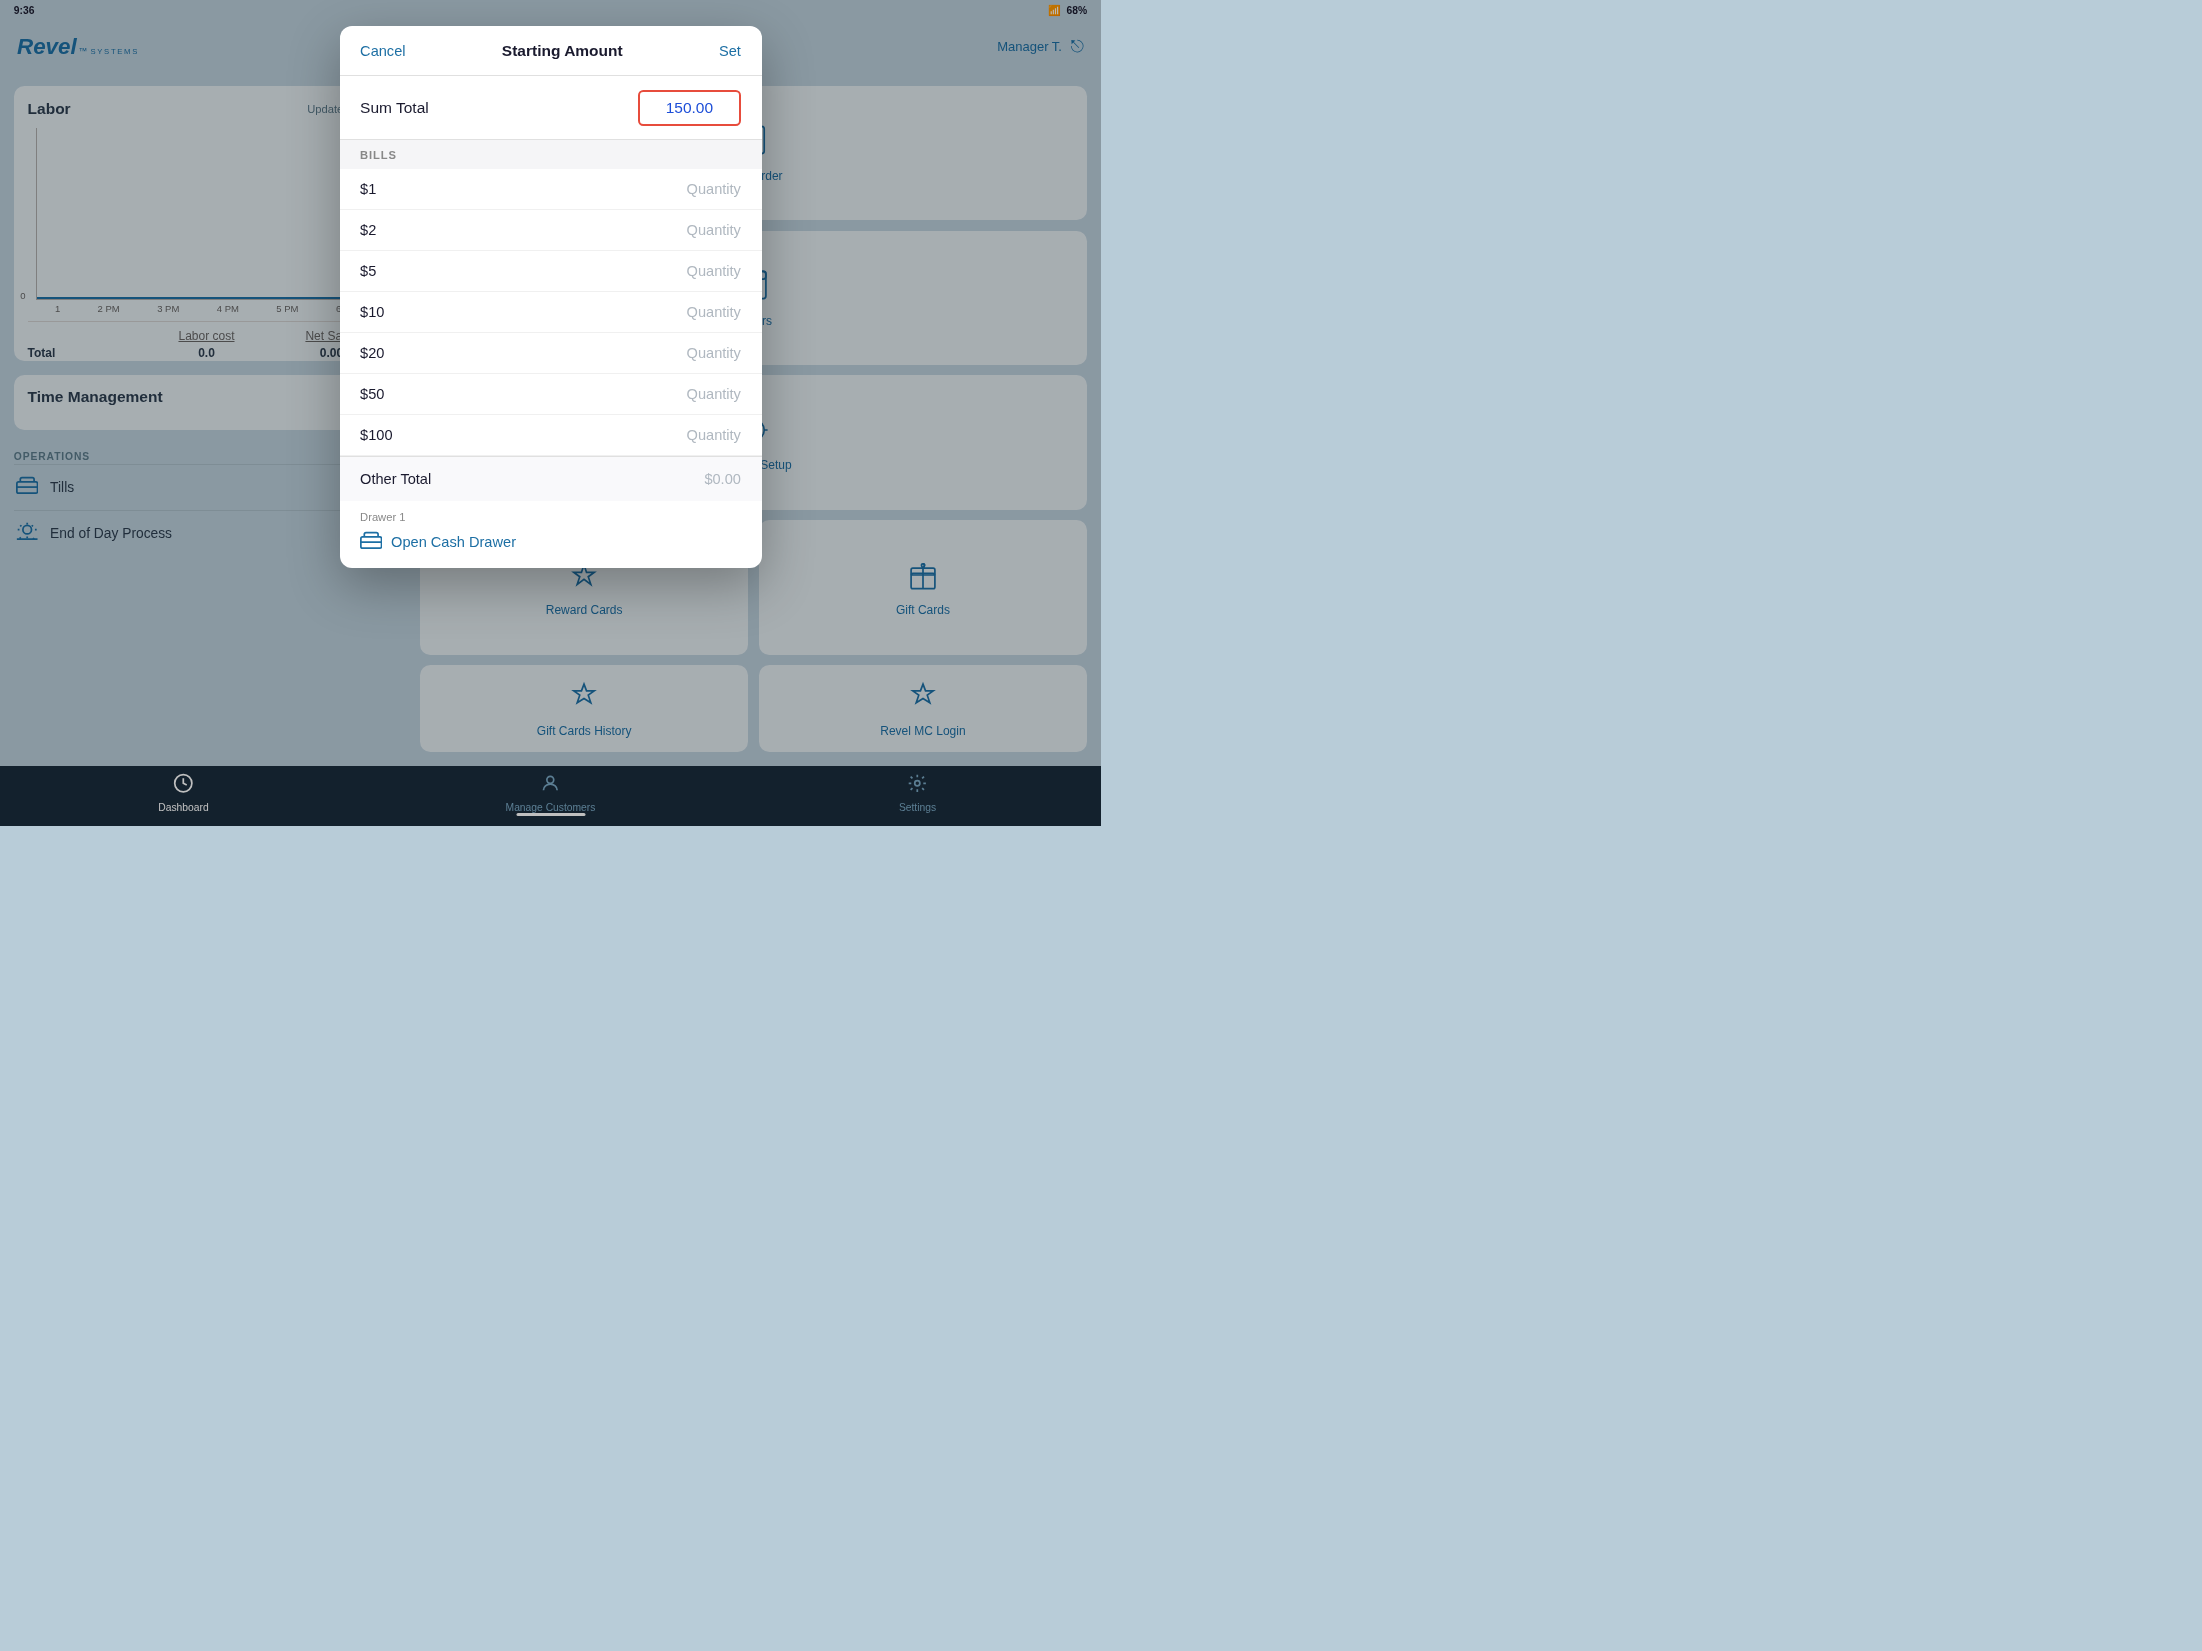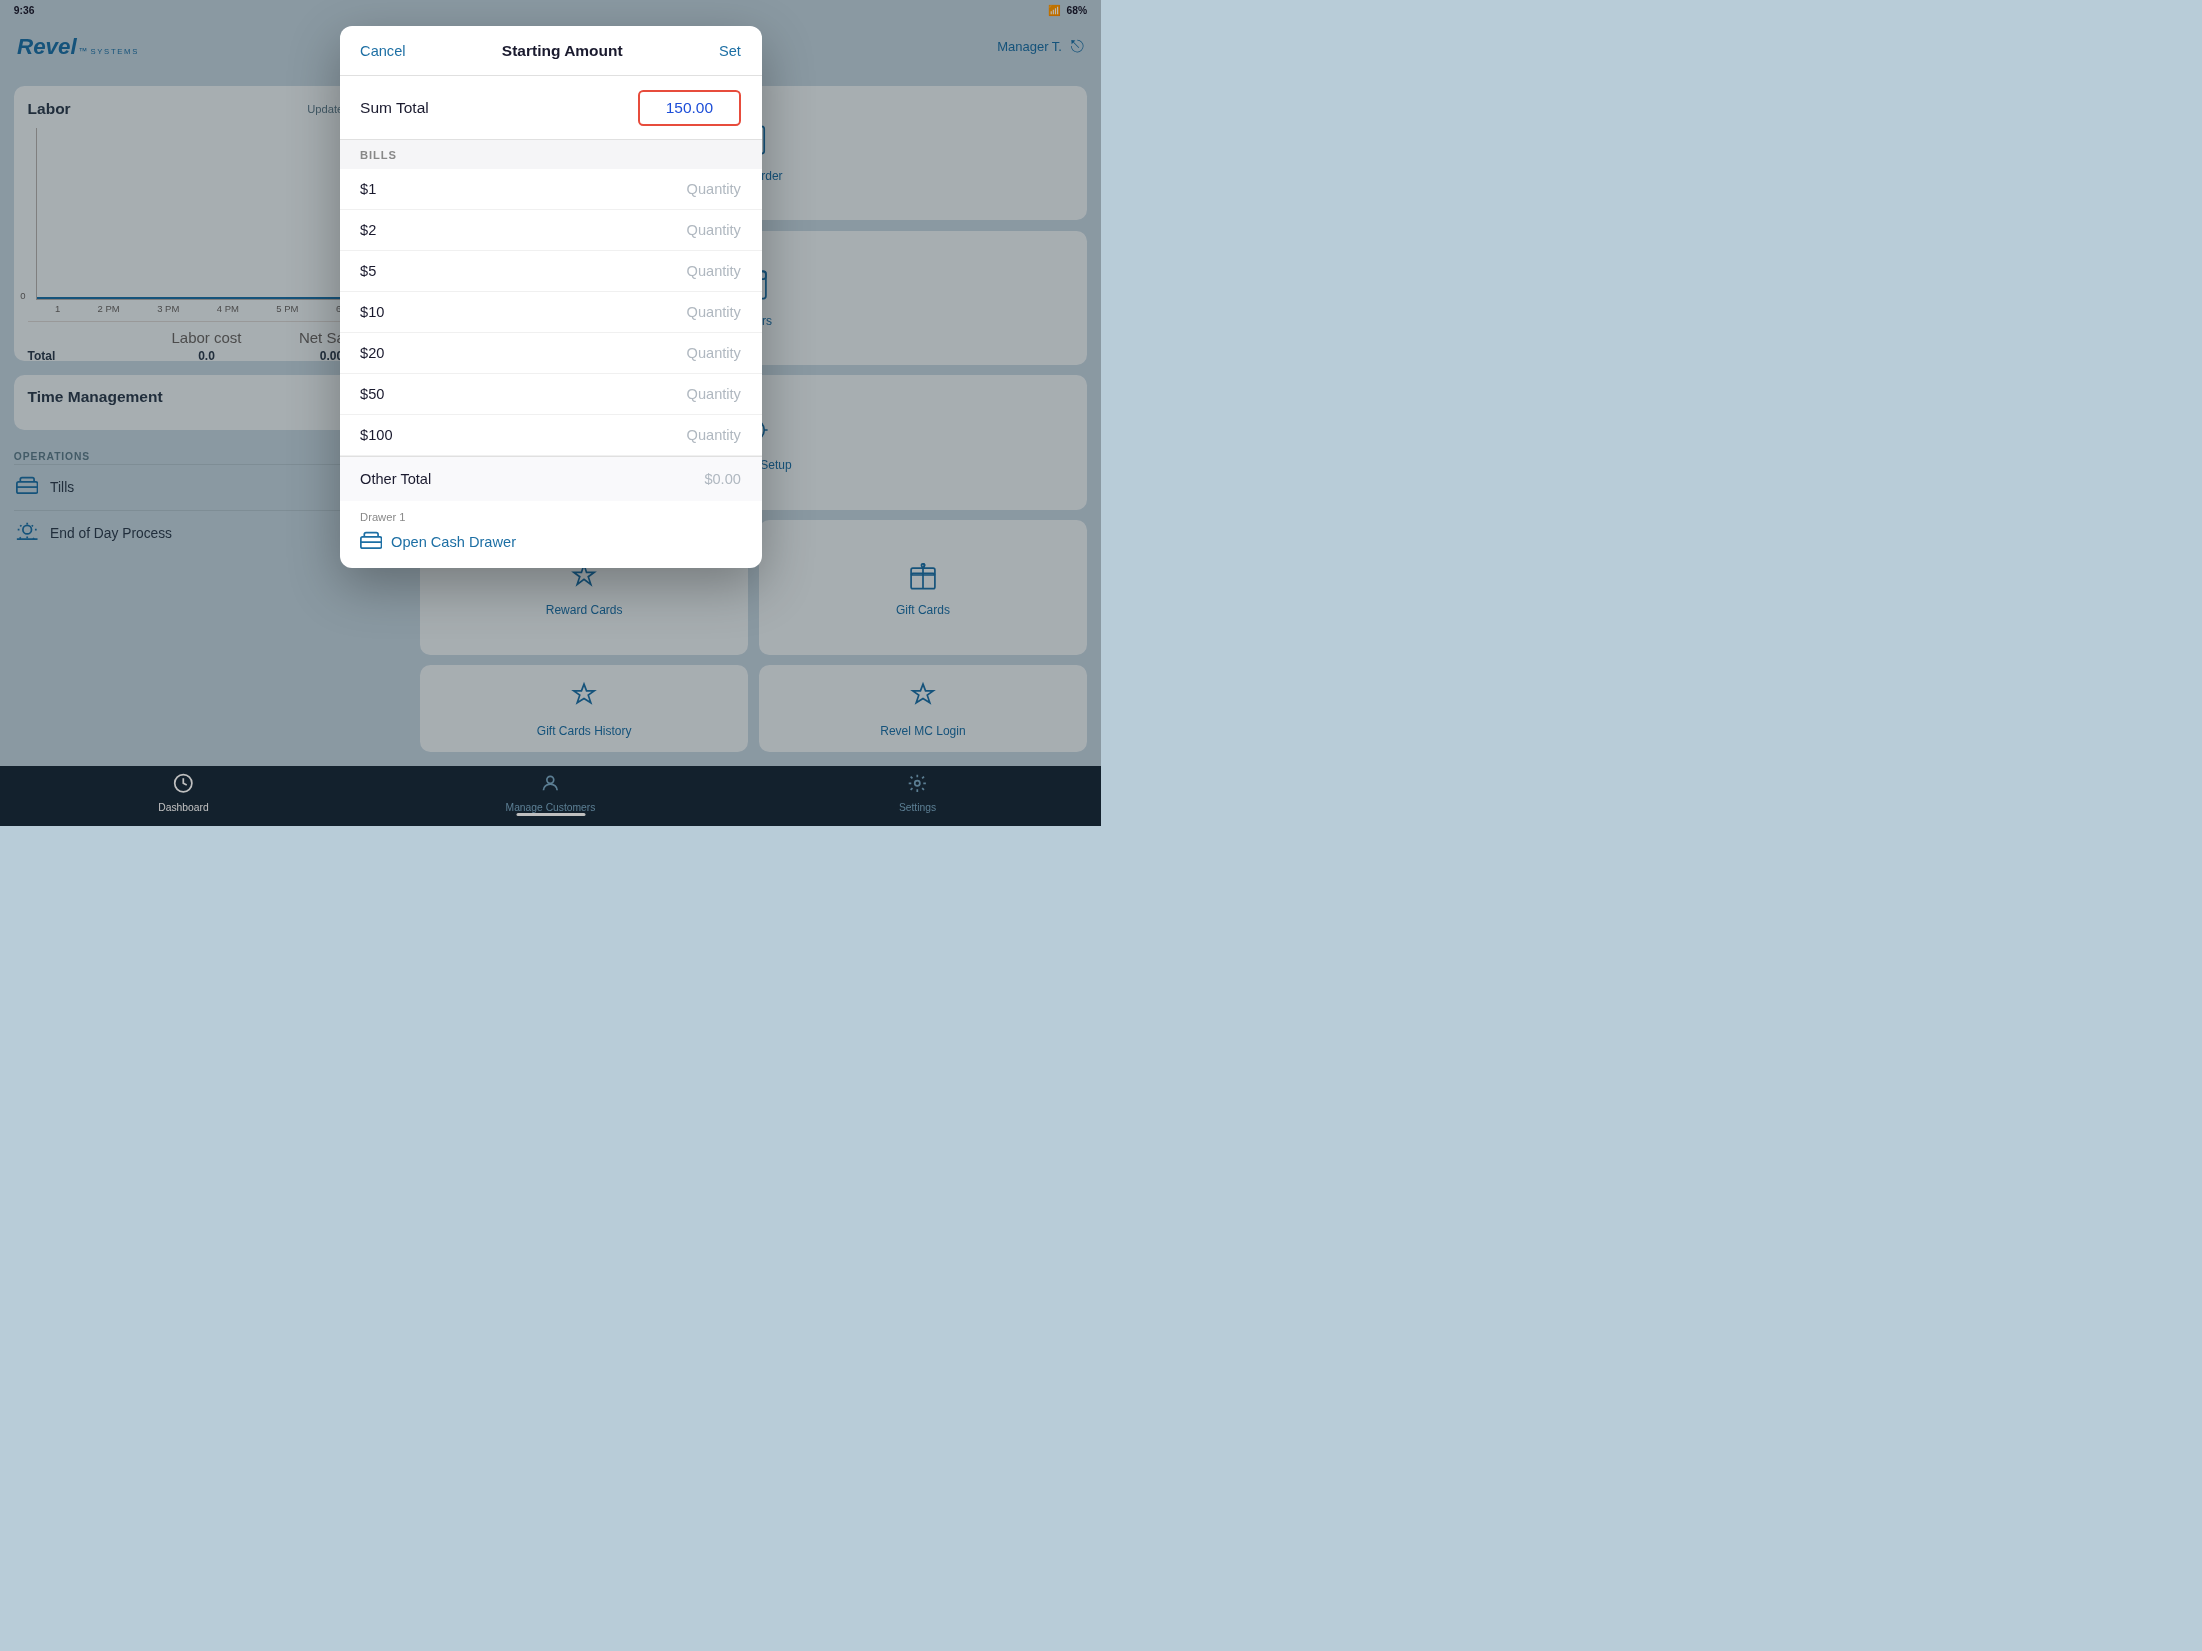--- a/index.html
+++ b/index.html
@@ -149,24 +149,25 @@
       color: #666;
     }
     .table-row-summary {
       display: flex;
       gap: 17px;
       margin-top: 6.9px;
       padding-top: 6.9px;
       border-top: 0.9px solid #ccc;
     }
     .table-col-header {
-      font-size: 15px;
+      font-size: 12px;
       color: #666;
       flex: 1;
       text-align: center;
+      text-decoration: underline;
     }
     .table-col-header:first-child { text-align: left; }
     .table-data-row {
       display: flex;
       gap: 17px;
       margin-top: 3.4px;
     }
     .table-data-col {
       font-size: 12px;
       font-weight: 600;

